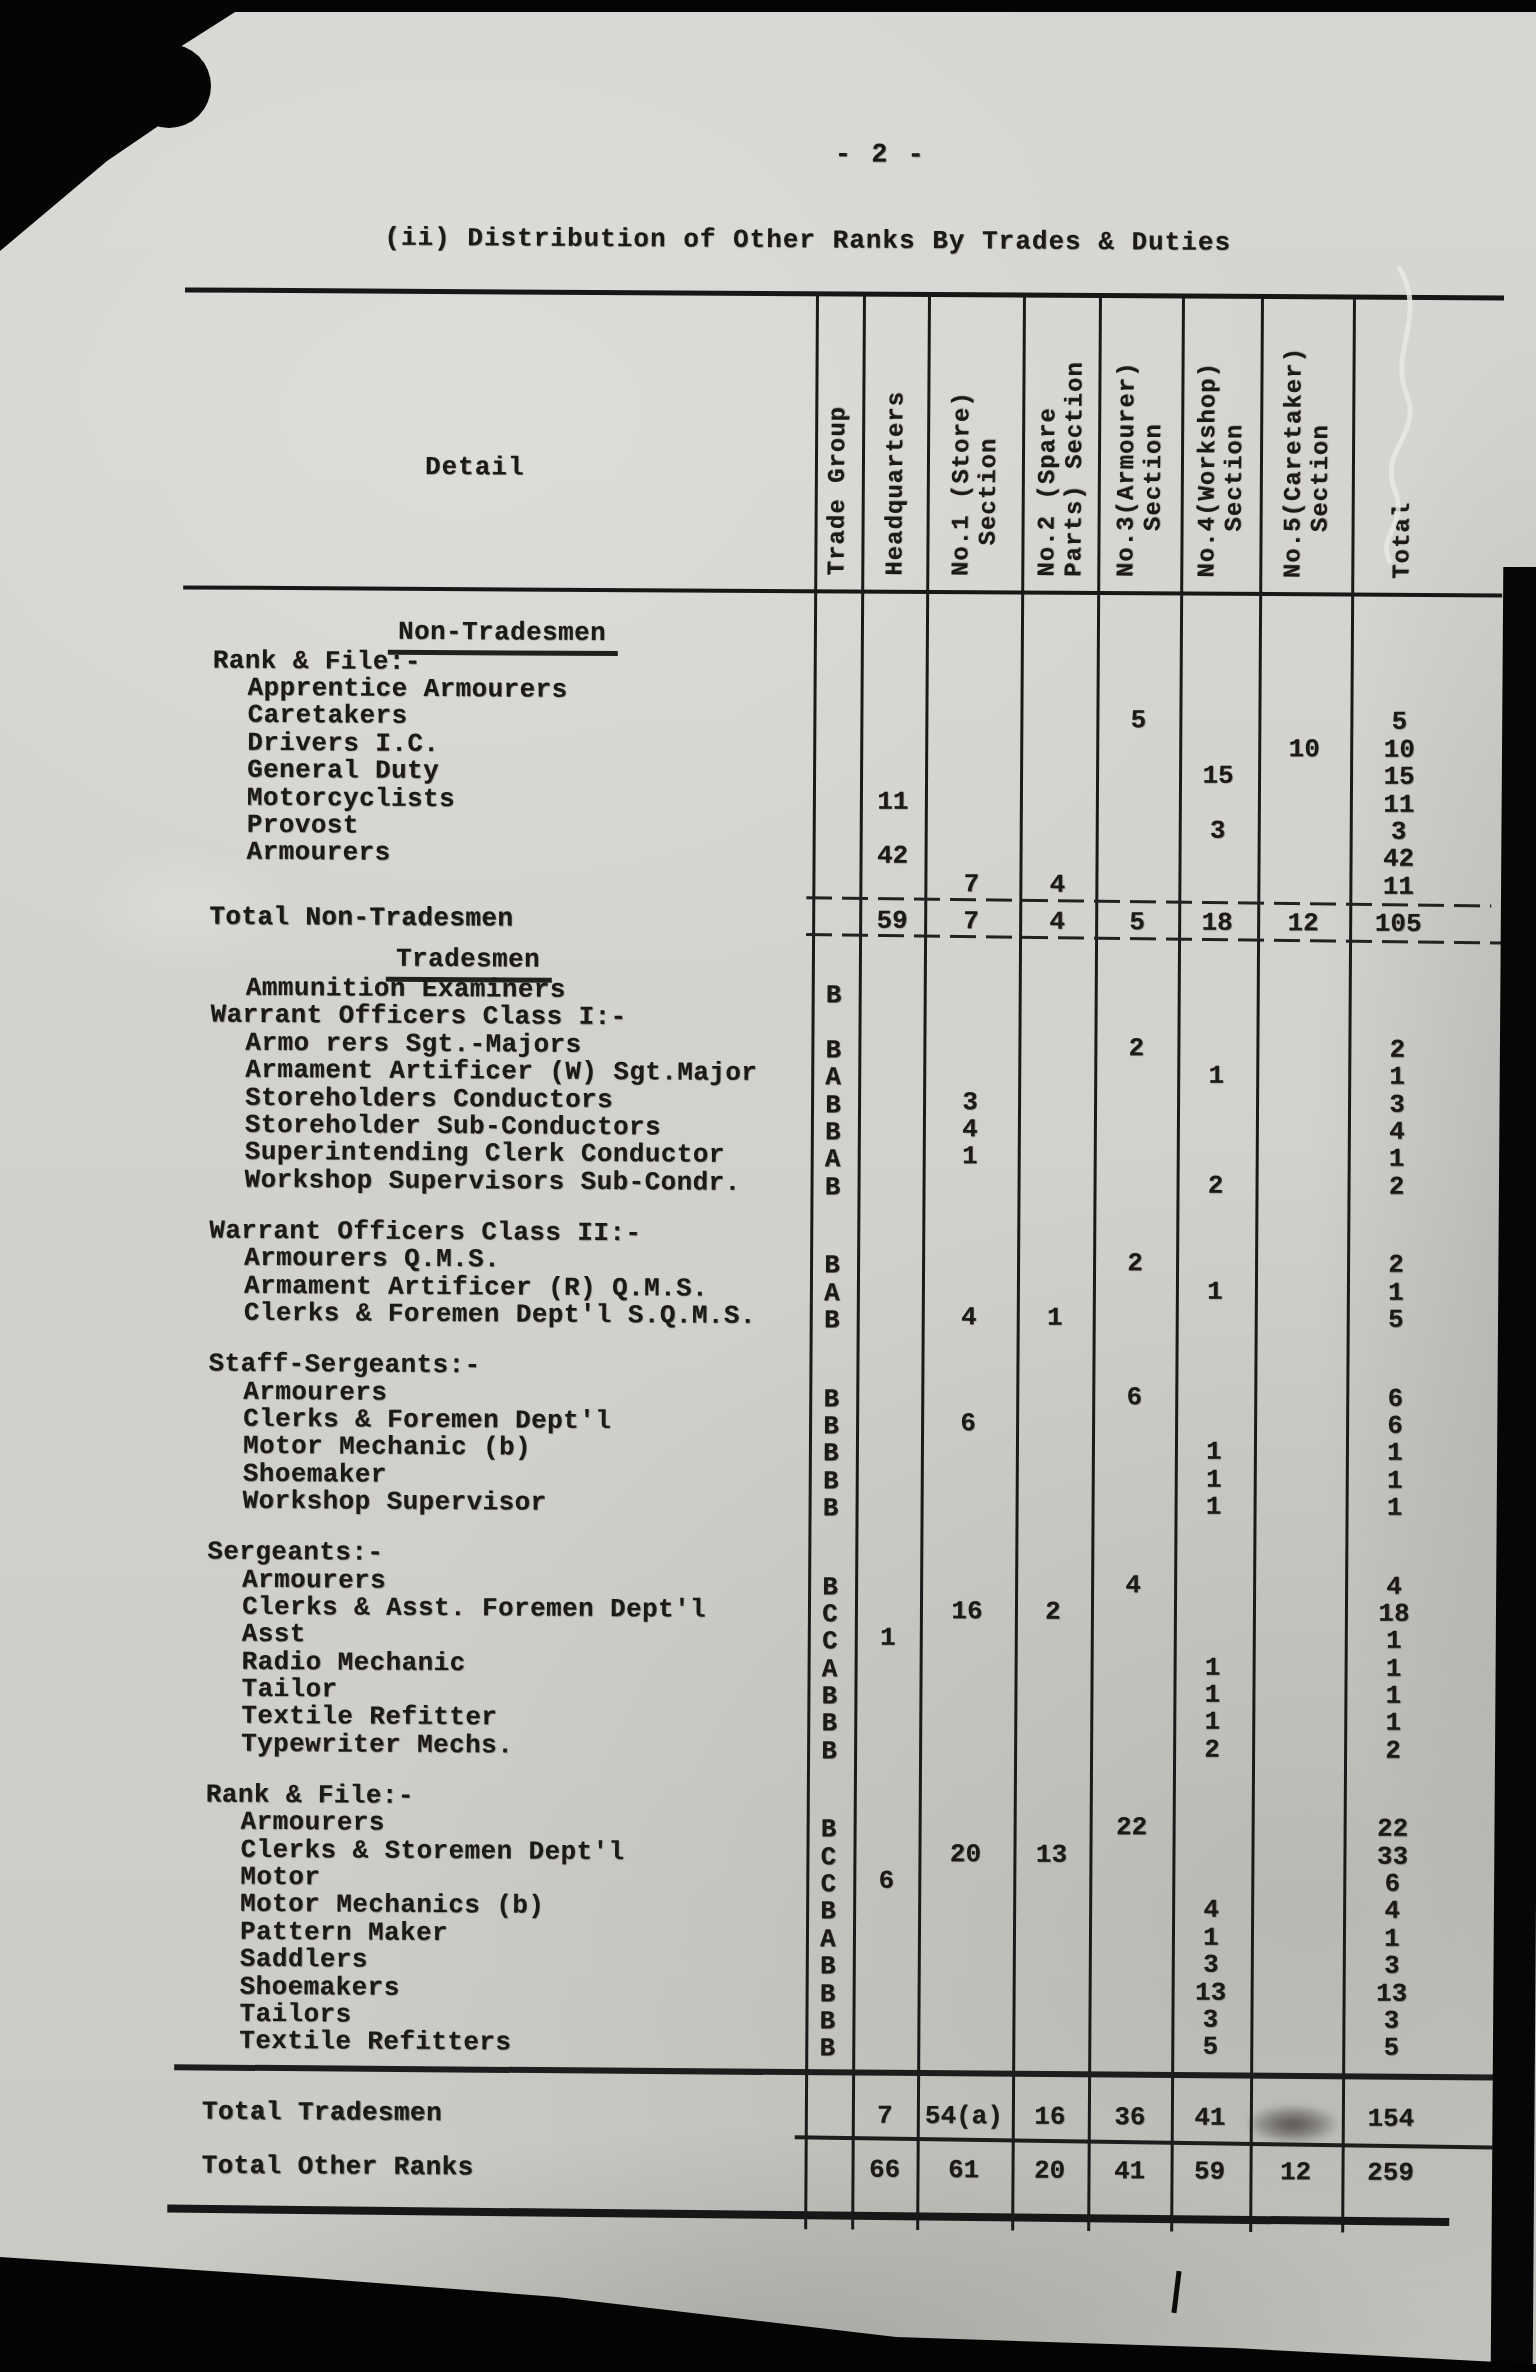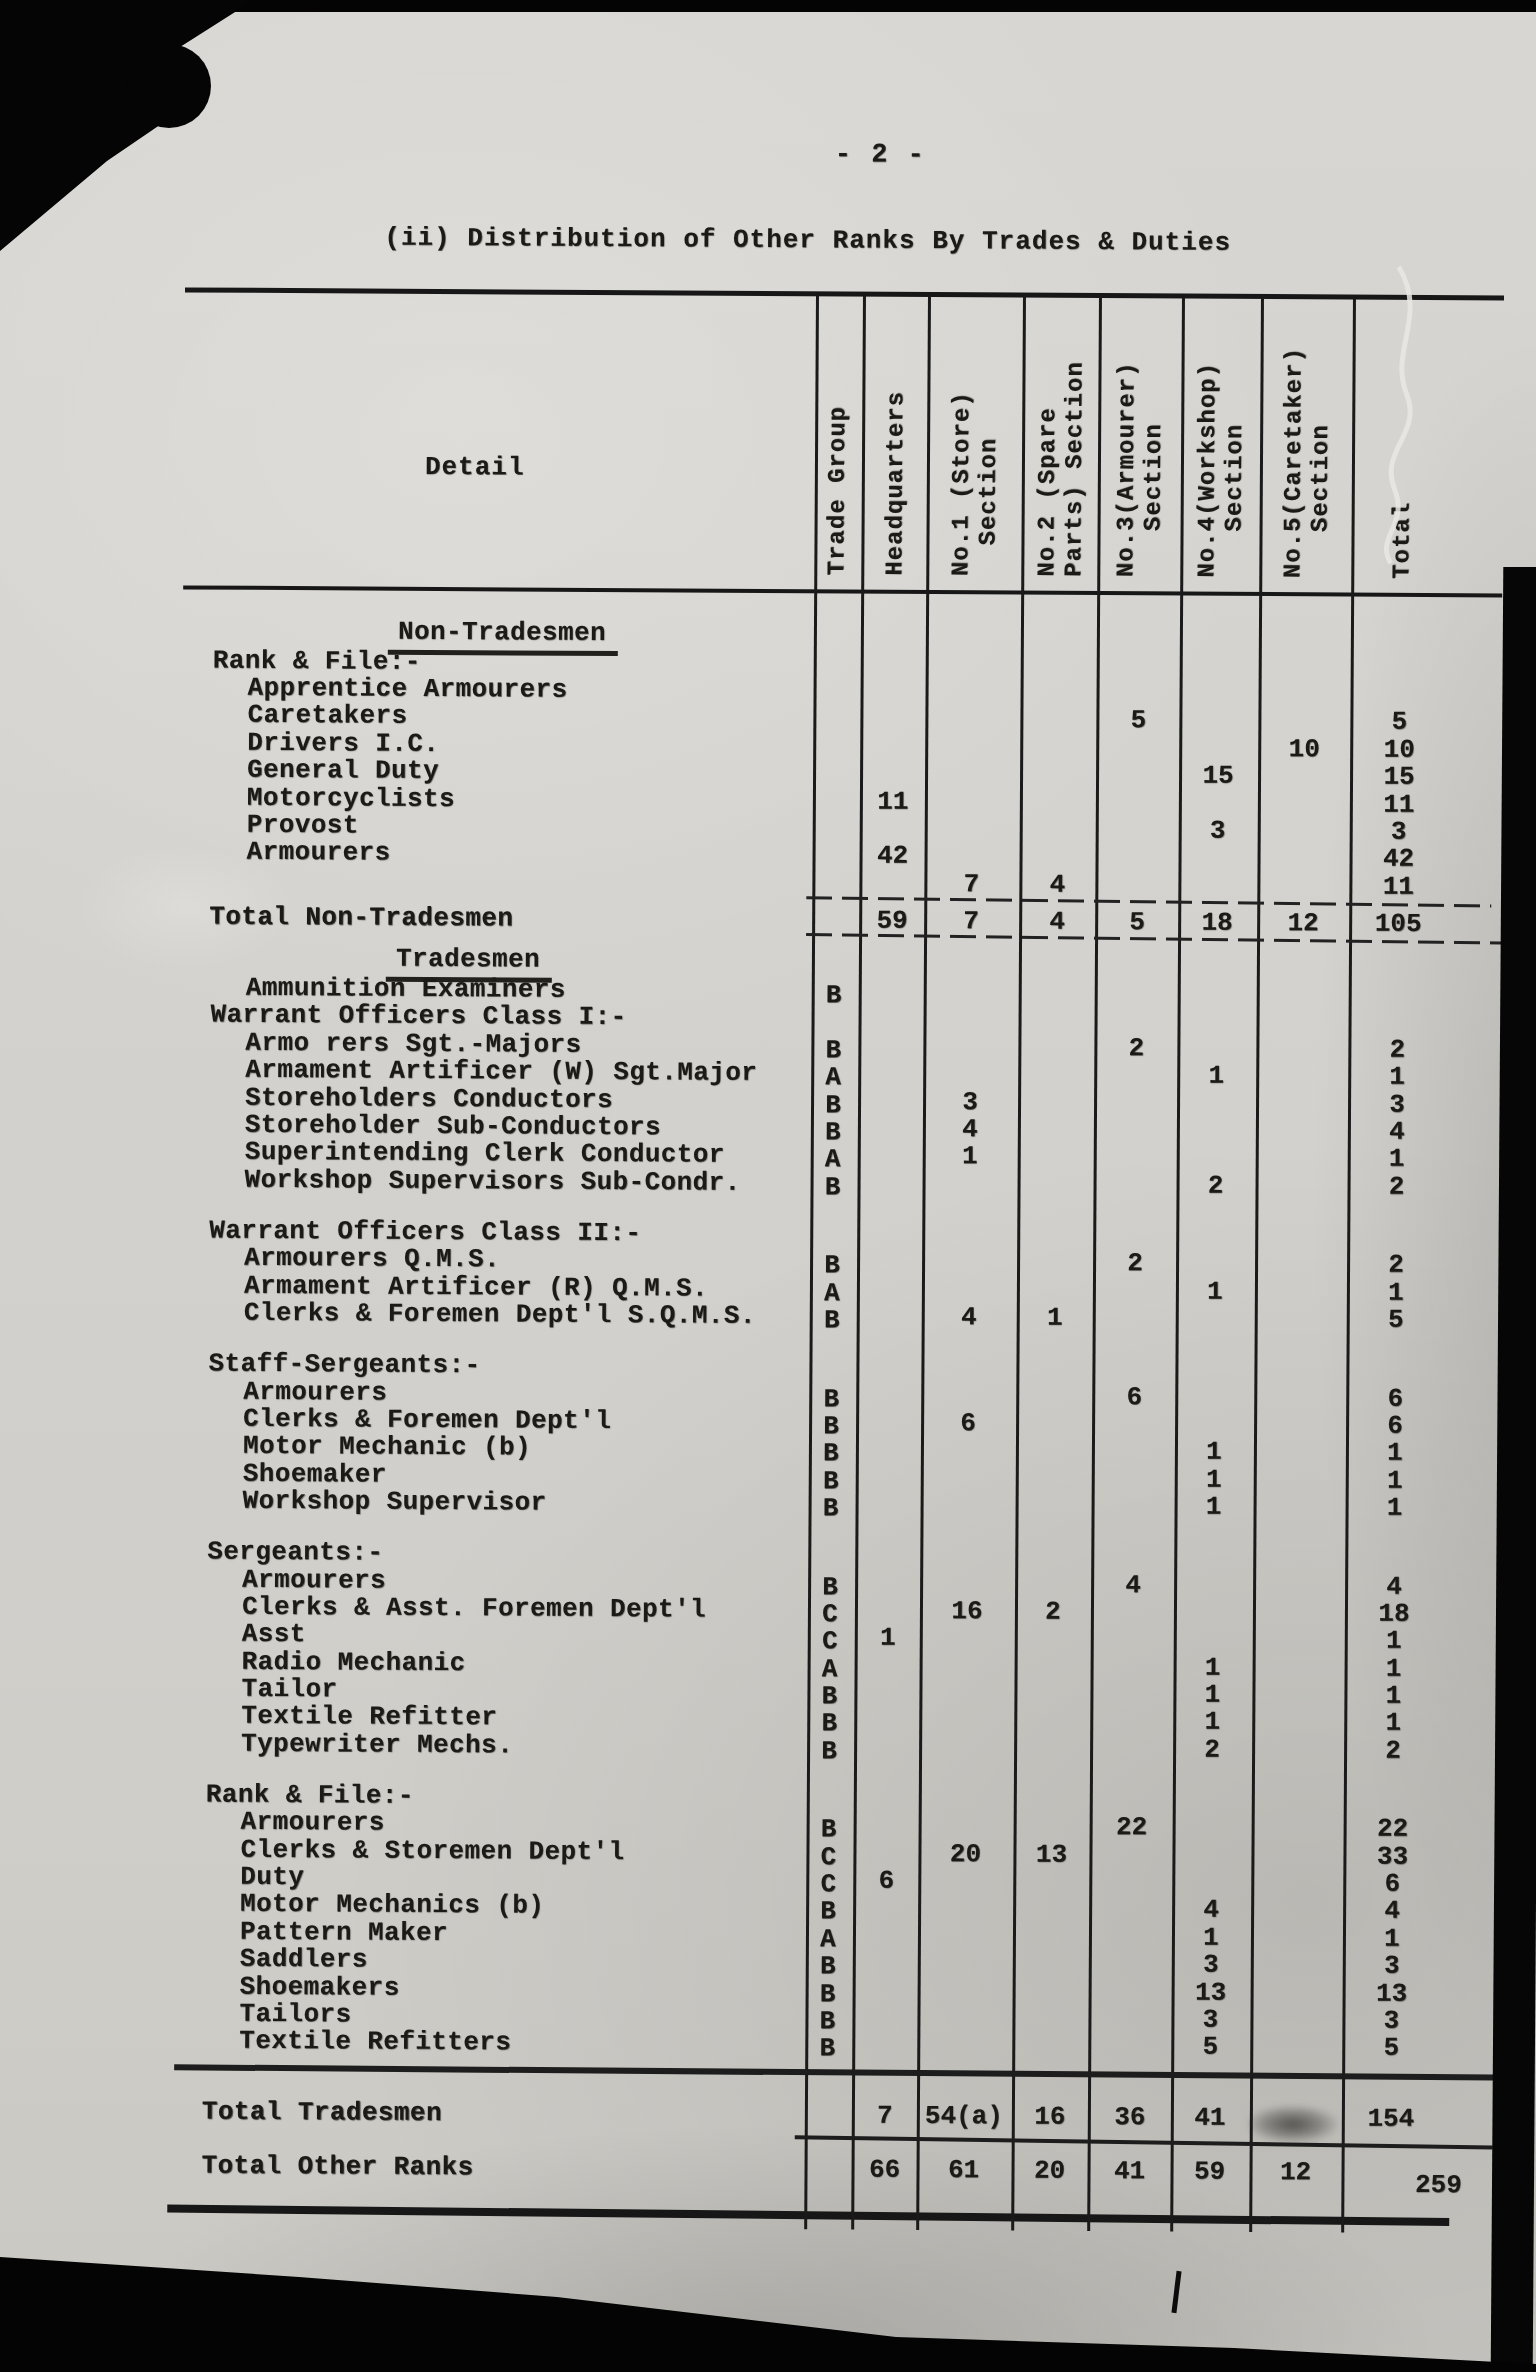--- a/index.html
+++ b/index.html
@@ -309,21 +309,21 @@
           <span class="cell" style="left: 1350px; top: 0px;">22</span>
         </div>
         <div class="trow ink" style="top: 1838px;">
           <span class="lbl lbl-item">Clerks &amp; Storemen Dept'l</span>
           <span class="cell cell-tg" style="left: 809px; top: 4px;">C</span>
           <span class="cell" style="left: 923px; top: 0px;">20</span>
           <span class="cell" style="left: 1009px; top: 0px;">13</span>
           <span class="cell" style="left: 1350px; top: 0px;">33</span>
         </div>
         <div class="trow ink" style="top: 1865px;">
-          <span class="lbl lbl-item">Duty</span>
+          <span class="lbl lbl-item">Motor</span>
           <span class="cell cell-tg" style="left: 809px; top: 4px;">C</span>
           <span class="cell" style="left: 844px; top: 0px;">6</span>
           <span class="cell" style="left: 1350px; top: 0px;">6</span>
         </div>
         <div class="trow ink" style="top: 1892px;">
           <span class="lbl lbl-item">Motor Mechanics (b)</span>
           <span class="cell cell-tg" style="left: 809px; top: 4px;">B</span>
           <span class="cell" style="left: 1169px; top: 0px;">4</span>
           <span class="cell" style="left: 1350px; top: 0px;">4</span>
         </div>
@@ -369,21 +369,21 @@
         </div>
         <div class="rule-dyn rule-mid" style="left: 802px; width: 698px; top: 2138px;"></div>
         <div class="trow ink" style="top: 2154px;">
           <span class="lbl lbl-total">Total Other Ranks</span>
           <span class="cell" style="left: 844px; top: 0px;">66</span>
           <span class="cell" style="left: 923px; top: 0px;">61</span>
           <span class="cell" style="left: 1009px; top: 0px;">20</span>
           <span class="cell" style="left: 1089px; top: 0px;">41</span>
           <span class="cell" style="left: 1169px; top: 0px;">59</span>
           <span class="cell" style="left: 1255px; top: 0px;">12</span>
-          <span class="cell" style="left: 1350px; top: 12px; margin-left: 48px;">259</span>
+          <span class="cell" style="left: 1350px; top: 0px;">259</span>
         </div>
       </div>
 
     <div class="smudge"></div>
   </div>
 
   <svg class="crease" width="1536" height="2372" viewBox="0 0 1544 2384">
     <path d="M1406,268 C1436,318 1396,352 1414,396 C1430,436 1386,452 1402,492 C1416,528 1382,540 1398,566" fill="none" stroke="#e9e8e4" stroke-width="5" opacity="0.85"></path>
   </svg>
   <div class="top-bar"></div>

